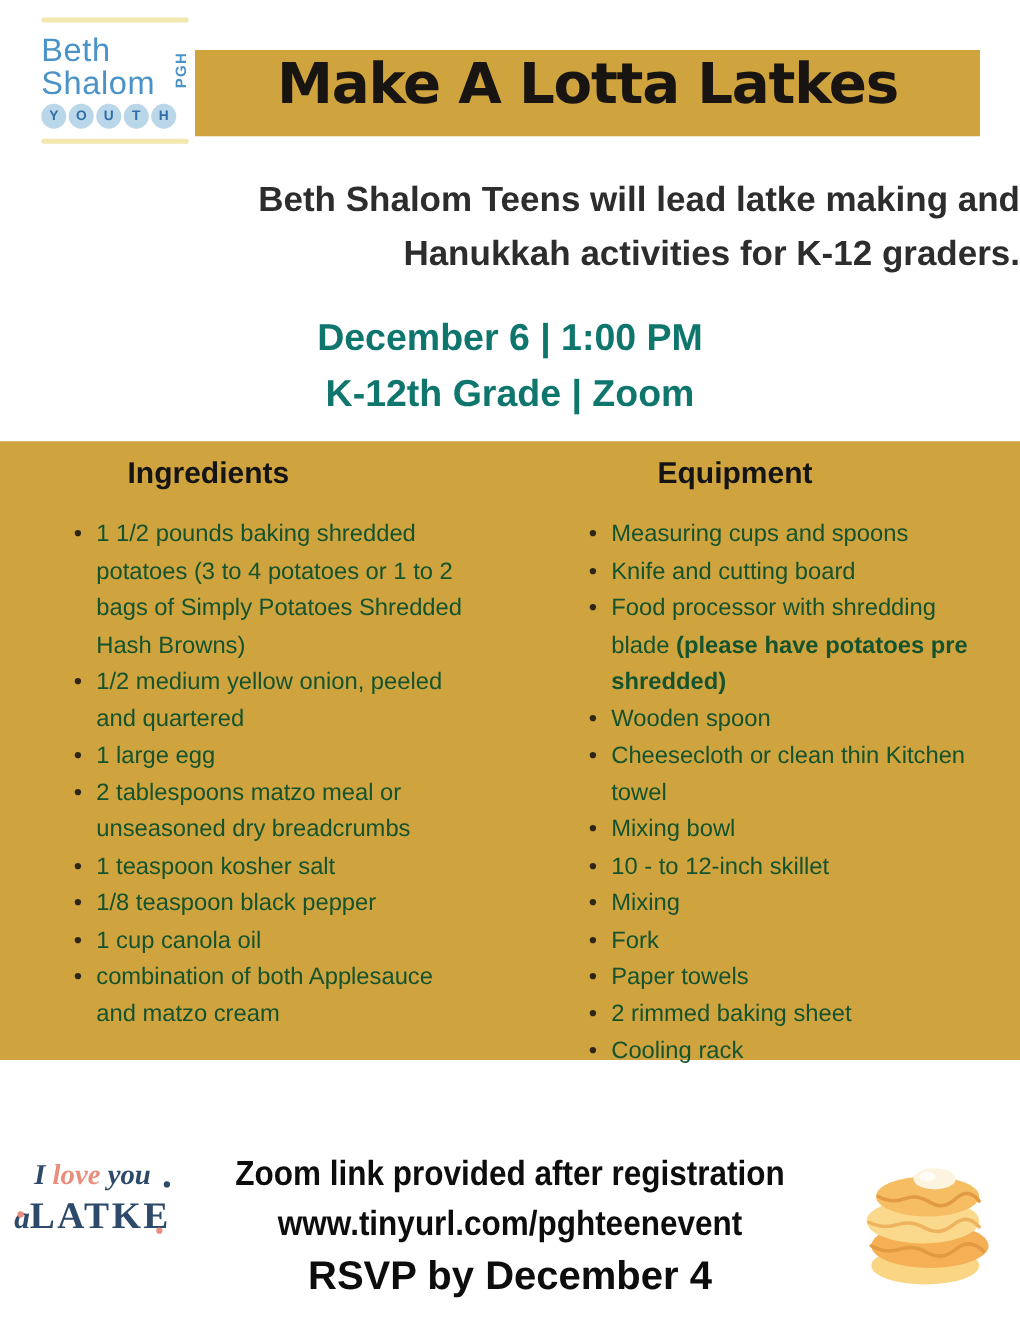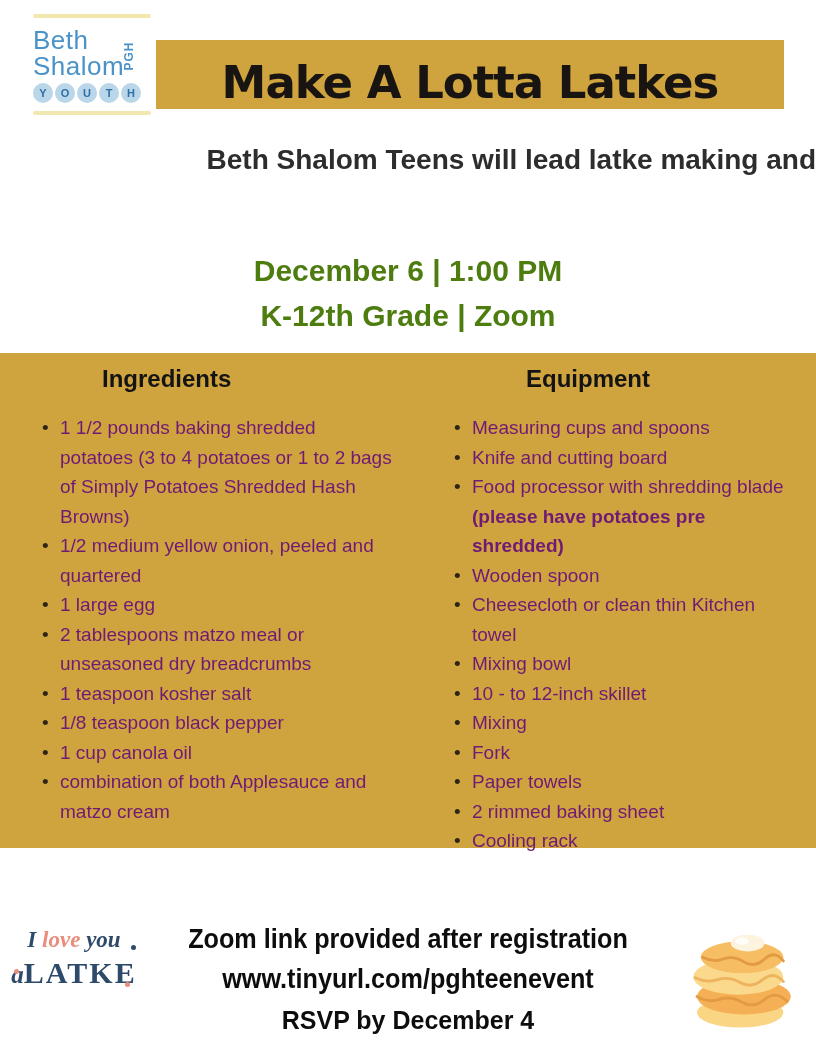--- a/index.html
+++ b/index.html
@@ -2,59 +2,59 @@
 <html><head>
 <meta charset="utf-8">
 <style>
   html,body{margin:0;padding:0;background:#ffffff;}
   .page{position:relative;width:816px;height:1056px;background:#ffffff;overflow:hidden;
         font-family:"Liberation Sans",sans-serif;}
 
   
   .logo-block{position:absolute;left:33px;top:14px;width:118px;}
   .logo-rule{height:4px;background:#f2e7ae;border-radius:2px;}
-  .logo-name{position:relative;margin:9px 16px 4px 0;color:#4a93c8;font-size:26px;line-height:26px;
+  .logo-name{position:relative;margin:9px 0 4px 0;color:#4a93c8;font-size:26px;line-height:26px;
              font-weight:400;letter-spacing:0.5px;}
   .logo-pgh{position:absolute;right:-8px;top:16px;transform:rotate(-90deg);
             font-size:12px;font-weight:bold;letter-spacing:1px;color:#4a93c8;}
   .youth-row{display:flex;gap:2px;margin:2px 0 8px 0;}
   .youth-circle{width:20px;height:20px;border-radius:50%;background:#bad6e9;display:flex;
                 align-items:center;justify-content:center;font-size:11px;font-weight:bold;color:#2f6ea5;}
 
   
   .title-banner{position:absolute;left:156px;top:40px;width:628px;height:69px;background:#cfa33e;
-                display:flex;align-items:flex-end;justify-content:center;}
+                display:flex;align-items:flex-start;justify-content:center;}
   .title-banner h1{margin:0;font-family:"DejaVu Sans",sans-serif;font-weight:bold;
                    font-size:45px;letter-spacing:-1px;color:#171411;}
 
   
   .intro{position:absolute;top:138px;left:0;right:0;text-align:right;
          font-size:28px;font-weight:bold;color:#2d2d2d;line-height:43px;}
   .event{position:absolute;top:248px;left:0;right:0;text-align:center;
-         font-size:30px;font-weight:bold;color:#4d7c0f;line-height:45px;}
+         font-size:30px;font-weight:bold;color:#0f766e;line-height:45px;}
 
   
   .gold-section{position:absolute;left:0;top:353px;width:816px;height:495px;background:#cfa33e;}
   .col{position:absolute;top:12px;}
   .col-ingredients{left:40px;width:352px;}
   .col-equipment{left:452px;width:344px;}
   .col h2{margin:0 0 20px 0;font-size:24px;font-weight:bold;color:#141414;}
   .col-ingredients h2{padding-left:62px;}
   .col-equipment h2{padding-left:74px;}
-  .col ul{margin:0;padding:0;list-style:none;font-size:19px;line-height:29.5px;color:#701a75;}
+  .col ul{margin:17px;padding:0;list-style:none;font-size:19px;line-height:29.5px;color:#14532d;}
   .col li{position:relative;padding-left:20px;}
   .col li::before{content:"\2022";position:absolute;left:2px;top:0;color:#2f2517;}
   .col li strong{font-weight:bold;}
 
   
   .footer{position:absolute;left:0;top:913px;width:816px;height:153px;background:#ffffff;}
   .footer-text{position:absolute;left:140px;right:140px;top:6px;text-align:center;color:#0d0d0d;}
   .ft-line{font-weight:bold;}
   .ft-cond{font-size:28px;line-height:40px;transform:scaleX(0.9);transform-origin:center;}
-  .ft-rsvp{font-size:25px;line-height:38px;margin-top:2px;}
+  .ft-rsvp{font-size:32px;line-height:38px;margin-top:2px;}
 
   .latke-love-logo{position:absolute;left:8px;top:12px;width:132px;text-align:center;
                    font-family:"Liberation Serif",serif;color:#2e4a6a;}
   .lll-line1{font-style:italic;font-weight:bold;font-size:23px;line-height:30px;}
   .lll-love{color:#e98d7c;}
   .lll-line2{font-size:30px;line-height:36px;letter-spacing:2px;font-weight:bold;}
   .lll-a{font-style:italic;font-size:25px;letter-spacing:0;}
   .lll-dot{position:absolute;width:5px;height:5px;border-radius:50%;}
   .lll-dot.d1{background:#e98d7c;left:6px;top:44px;}
   .lll-dot.d2{background:#2e4a6a;right:4px;top:20px;}
@@ -83,20 +83,21 @@
     </div>
     <div class="logo-rule"></div>
   </div>
 
   <div class="title-banner">
     <h1>Make A Lotta Latkes</h1>
   </div>
 
   <div class="intro">
     <div>Beth Shalom Teens will lead latke making and</div>
+    <div>Hanukkah activities for K-12 graders.</div>
   </div>
 
   <div class="event">
     <div>December 6 | 1:00 PM</div>
     <div>K-12th Grade | Zoom</div>
   </div>
 
   <div class="gold-section">
     <div class="col col-ingredients">
       <h2>Ingredients</h2>

